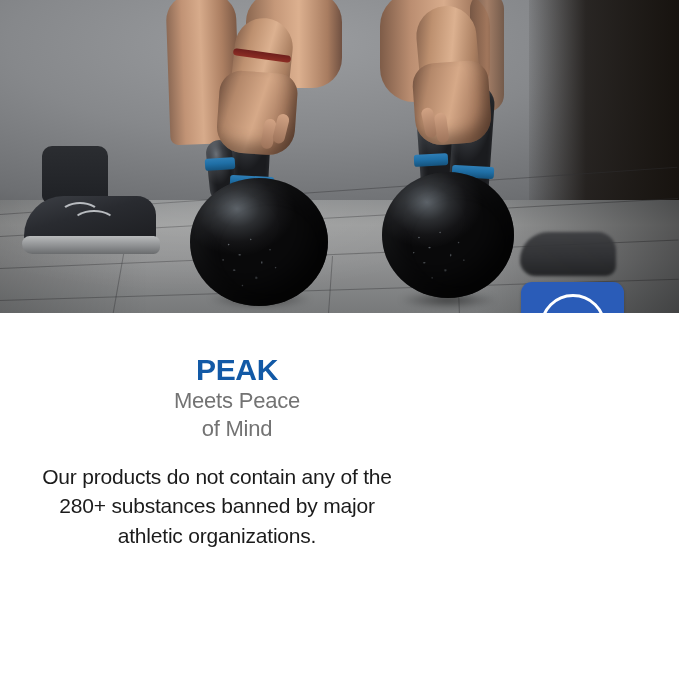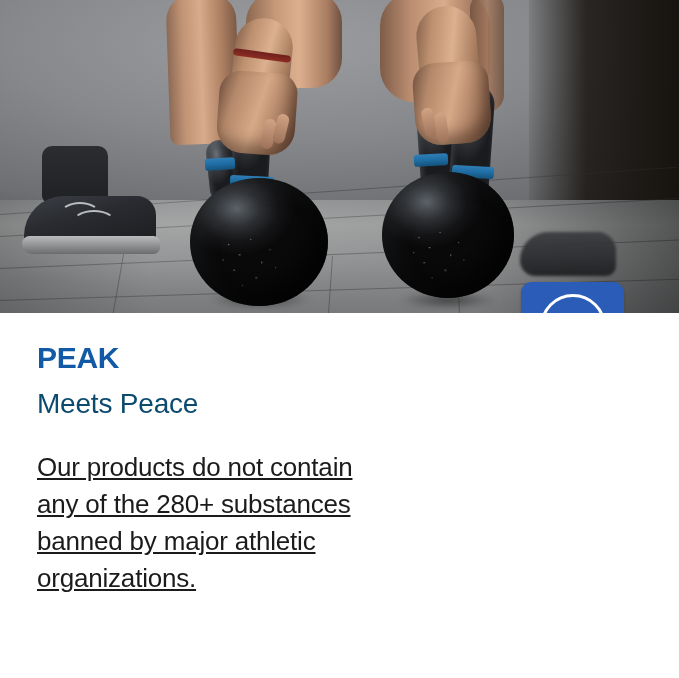--- a/index.html
+++ b/index.html
@@ -160,41 +160,39 @@
     position:absolute; left:42px; top:146px; width:66px; height:56px;
     border-radius:10px 10px 6px 6px;
     background:linear-gradient(180deg,#2b2d31 0%,#1f2125 100%);
   }
 
   
   .content {
     position:absolute; left:0; top:313px; width:679px; height:365px; background:#ffffff;
   }
   .left-col {
-    position:absolute; left:37px; top:28px; width:400px;
+    position:absolute; left:37px; top:40px; width:400px;text-align:center;
   }
   .headline {
     color:#1259A6;
     font-size:30px; font-weight:bold; line-height:1.14;
     letter-spacing:-0.3px;
   }
   .headline .l2 { display:block; }
   .subhead {
-    margin-top:11px;
-    color:#0c4a6e;
-    font-size:28px; font-weight:normal; line-height:1.26;
+    color:#737373;
+    font-size:22px; font-weight:normal; line-height:1.26;
     letter-spacing:-0.2px;
   }
   .subhead .l2 { display:block; }
   .body-copy {
-    margin-top:28px;
+    margin-top:19px;
     color:#1b1b1b;
-    font-size:26px; line-height:1.42; letter-spacing:-0.2px;
+    font-size:21px; line-height:1.42; letter-spacing:-0.2px;
     max-width:360px;
-    text-decoration:underline;
   }
 
   
   .right-panel {
     position:absolute; left:455px; top:313px; width:224px; height:365px;
     background:#f5f5f5;
   }
   .right-copy {
     position:absolute; left:20px; top:143px; width:196px;
     color:#1b1b1b; font-size:17.5px; line-height:1.43; letter-spacing:-0.15px;
@@ -330,18 +328,19 @@
     </div>
   </div>
 
   <div class="content">
     <div class="left-col">
       <h1 class="headline">
         <span>PEAK</span>
       </h1>
       <h2 class="subhead">
         <span>Meets Peace</span>
+        <span class="l2">of Mind</span>
       </h2>
       <p class="body-copy">Our products do not contain any of the 280+ substances banned by major athletic organizations.</p>
     </div>
   </div>
 
 </div>
 
 </body></html>

